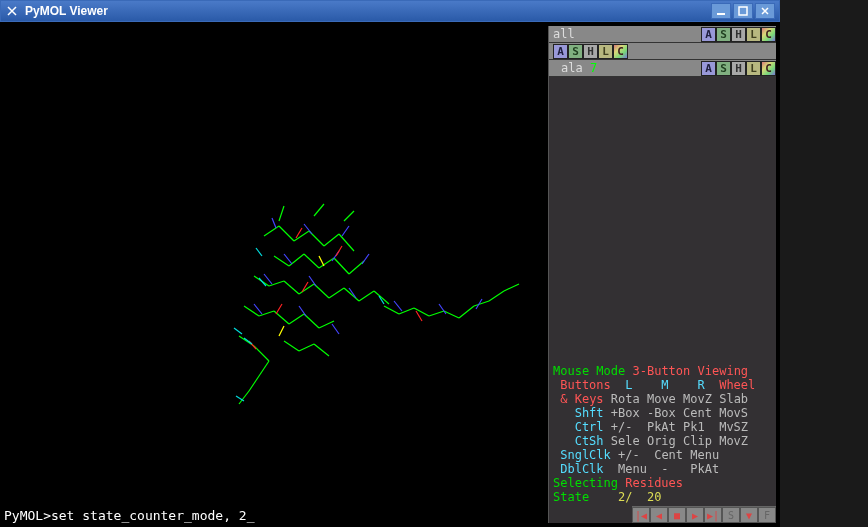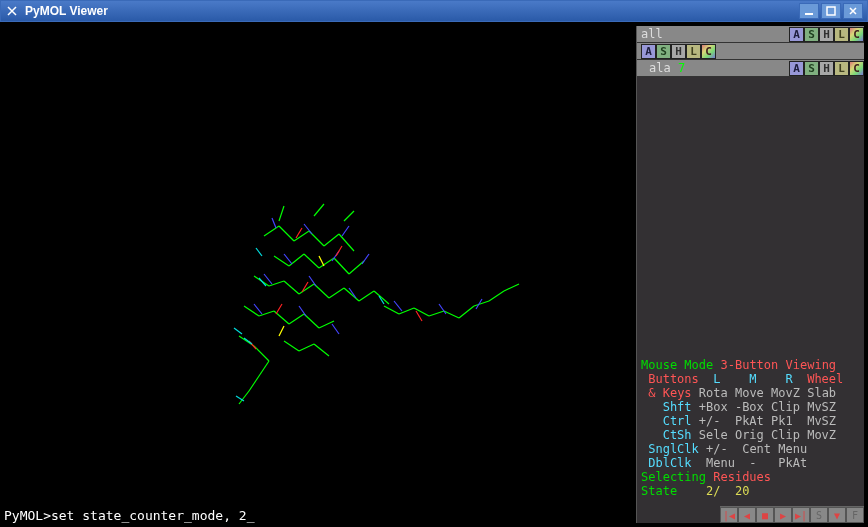--- a/index.html
+++ b/index.html
@@ -1,25 +1,25 @@
 <!DOCTYPE html>
 <html><head>
 <meta charset="utf-8">
 <style>
 * { margin:0; padding:0; box-sizing:border-box; }
 body { background:#1a1a1a; font-family:monospace; font-size:11px; overflow:hidden; }
-.window { width:868px; height:527px; background:#0c4a6e; position:relative; }
+.window { width:780px; height:527px; background:#0c4a6e; position:relative; }
 .titlebar { height:22px; background:linear-gradient(#4a7ac8,#2a5aa8); display:flex; align-items:center; color:#fff; font-weight:bold; padding:0 4px; border:1px solid #3a6ab8; }
 .titlebar .icon { width:14px; height:14px; margin-right:6px; display:flex; align-items:center; justify-content:center; }
 .titlebar .title { flex:1; font-family:sans-serif; font-size:12px; }
 .winbtns { display:flex; gap:2px; }
 .winbtn { width:20px; height:16px; background:#6a9ad8; border:1px solid #3a6ab8; display:flex; align-items:center; justify-content:center; color:#fff; font-size:10px; cursor:pointer; }
 .content { position:absolute; top:22px; left:0; right:0; bottom:0; display:flex; border:4px solid #000; }
 .viewer { flex:1; background:#000; position:relative; }
-.sidepanel { width:228px; background:#333033; display:flex; flex-direction:column; border-left:1px solid #555;gap:6px; }
+.sidepanel { width:228px; background:#333033; display:flex; flex-direction:column; border-left:1px solid #555; }
 .objlist { flex:0 0 auto; }
 .objrow { height:17px; background:#888888; display:flex; align-items:center; border-bottom:1px solid #333; padding-left:4px; font-family:monospace; font-size:12px; }
 .objrow .name { color:#ddd; flex:1; }
 .objrow .num { color:#0f0; }
 .objrow.sel .name { color:#ddd;margin-left:8px; }
 .objbtns { display:flex; }
 .objbtn { width:15px; height:15px; border:1px solid #222; display:flex; align-items:center; justify-content:center; font-size:11px; font-weight:bold; cursor:pointer; }
 .btn-A { background:#9898d8; color:#202040; }
 .btn-S { background:#80b080; color:#204020; }
 .btn-H { background:#a8a8a8; color:#303030; }
@@ -191,21 +191,21 @@
             <div class="objbtn btn-H">H</div>
             <div class="objbtn btn-L">L</div>
             <div class="objbtn btn-C">C</div>
           </div>
         </div>
       </div>
       <div class="spacer"></div>
       <div class="mousehelp"><span class="mh-green">Mouse Mode </span><span class="mh-red">3-Button Viewing</span>
 <span class="mh-red"> Buttons</span><span class="mh-cyan">  L    M    R</span><span class="mh-red">  Wheel</span>
 <span class="mh-red"> &amp;</span><span class="mh-red"> Keys </span><span class="mh-gray">Rota Move MovZ Slab</span>
-<span class="mh-cyan">   Shft </span><span class="mh-gray">+Box -Box Clip MvSZ</span>
+<span class="mh-cyan">   Shft </span><span class="mh-gray">+Box -Box Cent MovS</span>
 <span class="mh-cyan">   Ctrl </span><span class="mh-gray">+/-  PkAt Pk1  MvSZ</span>
 <span class="mh-cyan">   CtSh </span><span class="mh-gray">Sele Orig Clip MovZ</span>
 <span class="mh-cyan"> SnglClk </span><span class="mh-gray">+/-  Cent Menu</span>
 <span class="mh-cyan"> DblClk </span><span class="mh-gray"> Menu  -   PkAt</span>
 <span class="mh-green">Selecting </span><span class="mh-red">Residues</span>
 <span class="mh-green">State</span><span class="mh-yellow">    2/  20</span></div>
       <div class="playbtns">
         <div class="playbtn">|◀</div>
         <div class="playbtn">◀</div>
         <div class="playbtn">■</div>

